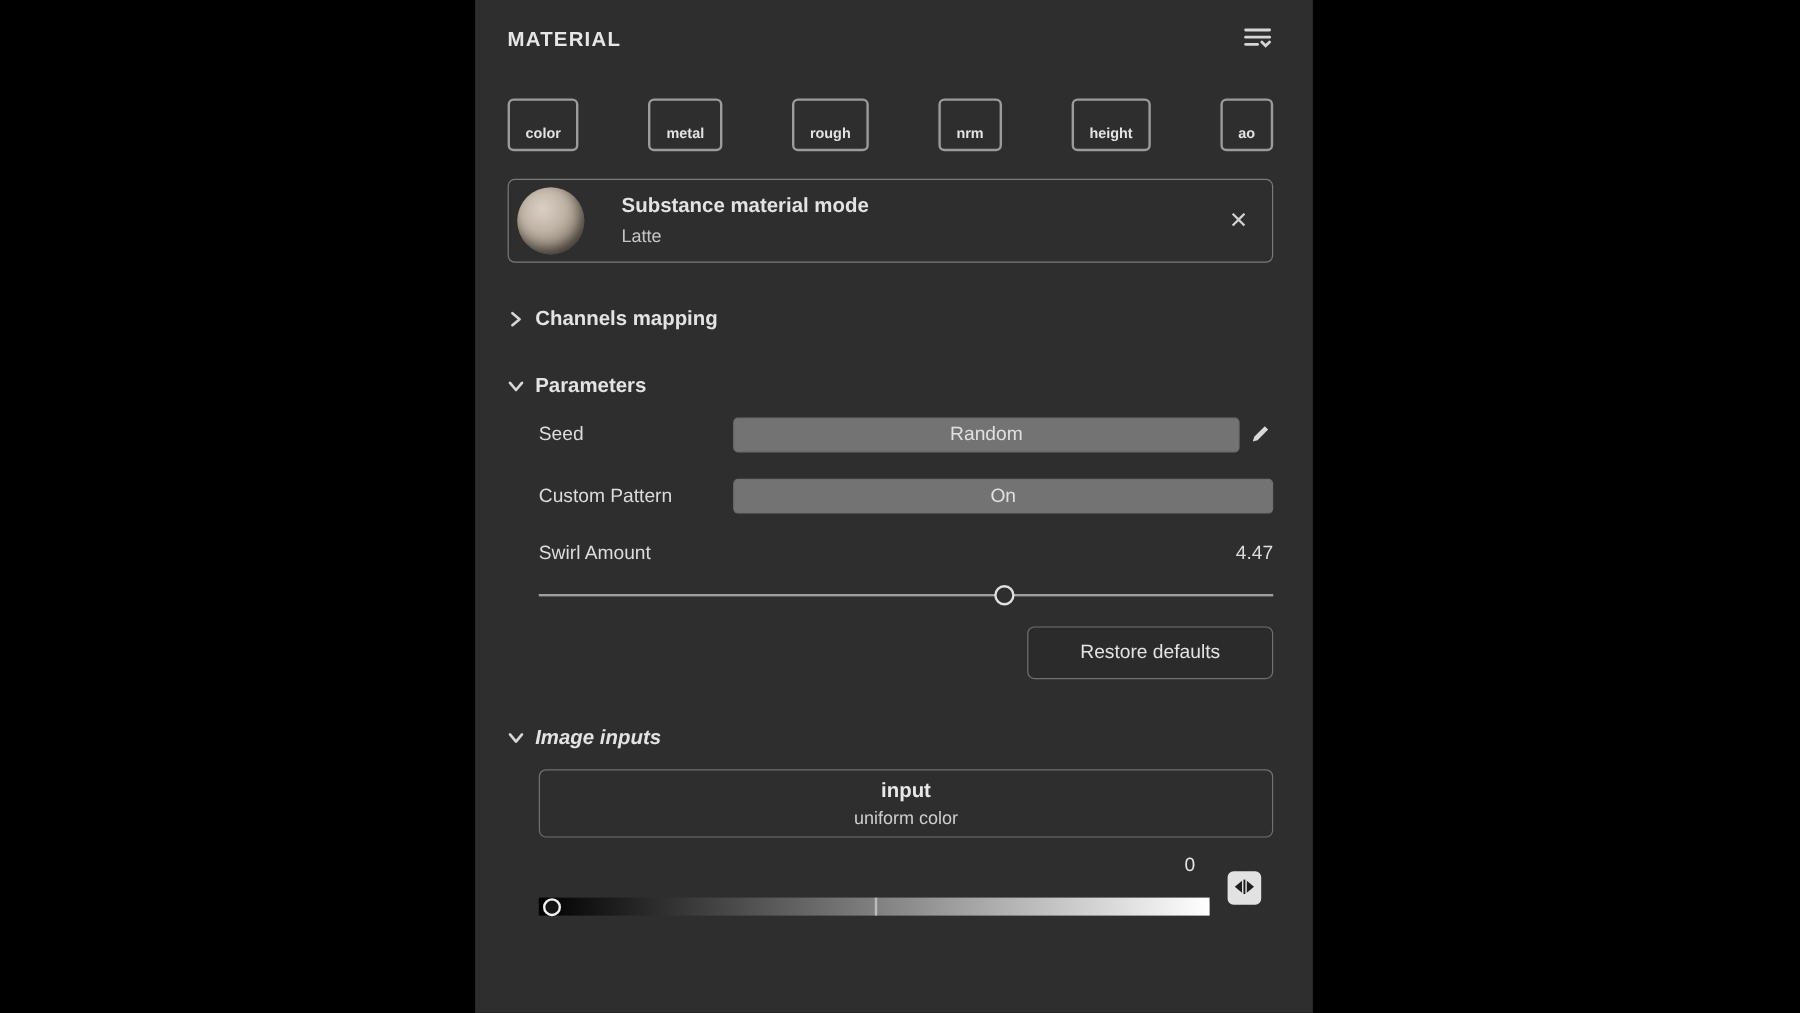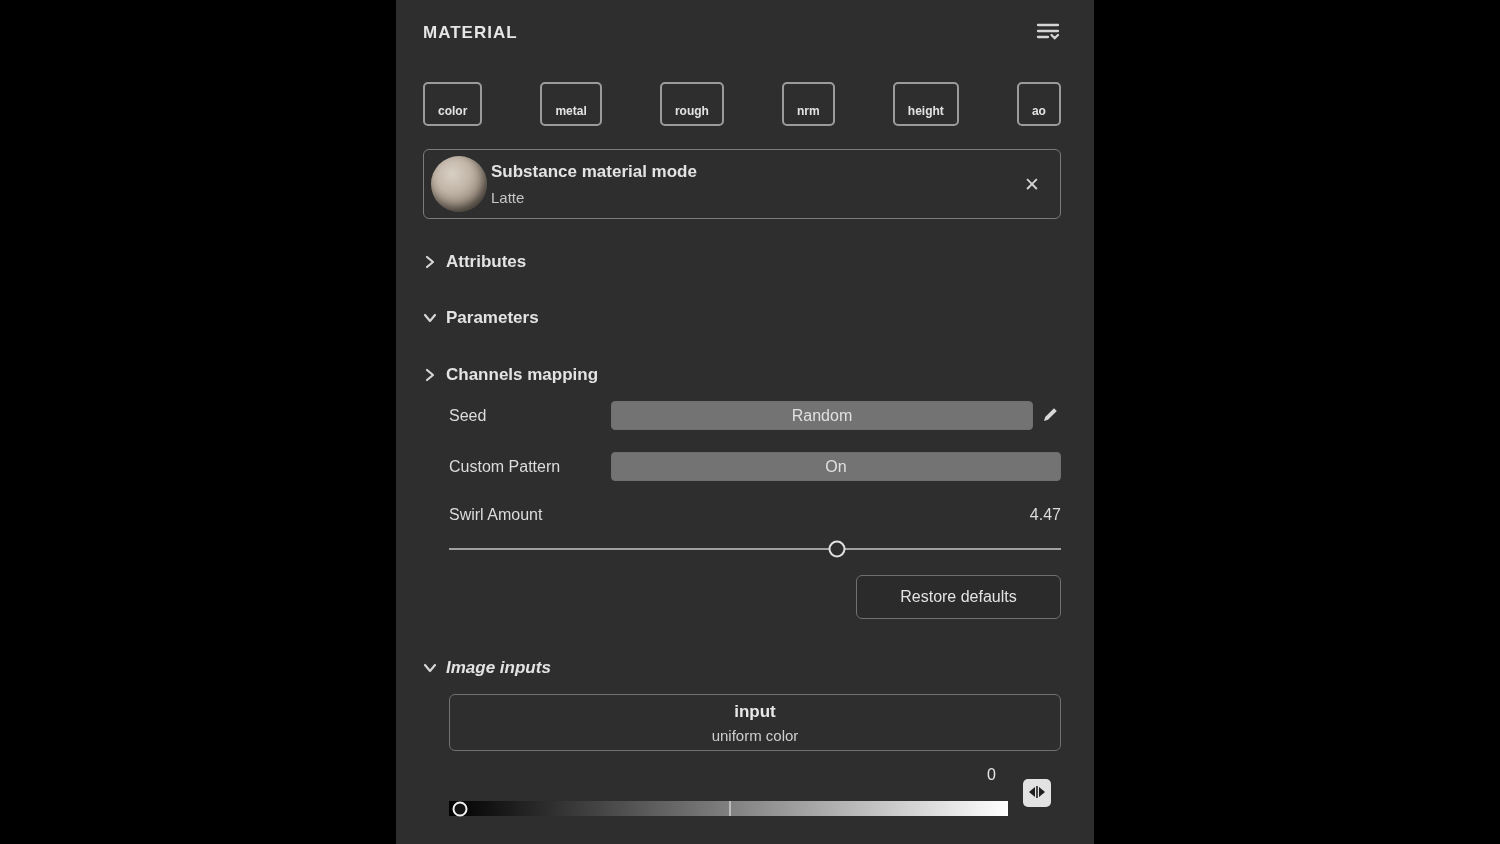--- a/index.html
+++ b/index.html
@@ -33,21 +33,21 @@
     margin-top: 23px; height: 70px;
     border: 1px solid #7a7a7a; border-radius: 6px;
     display: flex; align-items: center;
     padding: 0 20px 0 7px; cursor: pointer;
   }
   .thumb {
     width: 56px; height: 56px; border-radius: 50%; flex-shrink: 0;
     background: radial-gradient(circle at 38% 32%, #d9d0c5 0%, #c0b4a6 35%, #95897b 65%, #564e45 100%);
     box-shadow: inset -3px -5px 9px rgba(0,0,0,.45);
   }
-  .card-text { margin-left: 4px; }
+  .card-text { margin-left: 31px; }
   .card-title { font-size: 17px; font-weight: bold; color: #e3e3e3; }
   .card-sub { font-size: 15px; color: #c6c6c6; margin-top: 7px; }
   .card-close { margin-left: auto; background: none; border: none; color: #d2d2d2; font-size: 19px; padding: 0; cursor: pointer; line-height: 1; }
 
   .section-header { display: flex; align-items: center; gap: 9px; cursor: pointer; }
   .section-title { font-size: 17px; font-weight: bold; color: #e3e3e3; }
   .chev { display: flex; align-items: center; width: 14px; justify-content: center; }
   .mt-attr { margin-top: 33px; }
   .mt-chm  { margin-top: 37px; }
   .mt-par  { margin-top: 36px; }
@@ -142,45 +142,37 @@
 
   <div class="material-card">
     <div class="thumb"></div>
     <div class="card-text">
       <div class="card-title">Substance material mode</div>
       <div class="card-sub">Latte</div>
     </div>
     <button class="card-close">✕</button>
   </div>
 
-  <div class="section-header mt-attr">
+
+  <div class="section-header mt-chm">
     <span class="chev">
       <svg width="12" height="14" viewBox="0 0 12 14">
           <polyline points="3,2 9,7 3,12" fill="none" stroke="#d6d6d6" stroke-width="2.2" stroke-linecap="round" stroke-linejoin="round"></polyline>
         </svg>
     </span>
-    <span class="section-title">Attributes</span>
+    <span class="section-title">Channels mapping</span>
   </div>
 
   <div class="section-header mt-par">
     <span class="chev">
       <svg width="14" height="12" viewBox="0 0 14 12">
           <polyline points="2,3 7,9 12,3" fill="none" stroke="#d6d6d6" stroke-width="2.2" stroke-linecap="round" stroke-linejoin="round"></polyline>
         </svg>
     </span>
     <span class="section-title">Parameters</span>
-  </div>
-
-  <div class="section-header mt-chm">
-    <span class="chev">
-      <svg width="12" height="14" viewBox="0 0 12 14">
-          <polyline points="3,2 9,7 3,12" fill="none" stroke="#d6d6d6" stroke-width="2.2" stroke-linecap="round" stroke-linejoin="round"></polyline>
-        </svg>
-    </span>
-    <span class="section-title">Channels mapping</span>
   </div>
 
   <div class="param-row">
     <div class="param-label">Seed</div>
     <button class="value-btn">Random</button>
     <button class="edit-btn">
       <span>
         <svg width="18" height="18" viewBox="0 0 18 18">
           <path d="M2 16 L3.2 12 L12 3.2 L14.8 6 L6 14.8 Z" fill="#d8d8d8"></path>
         </svg>

